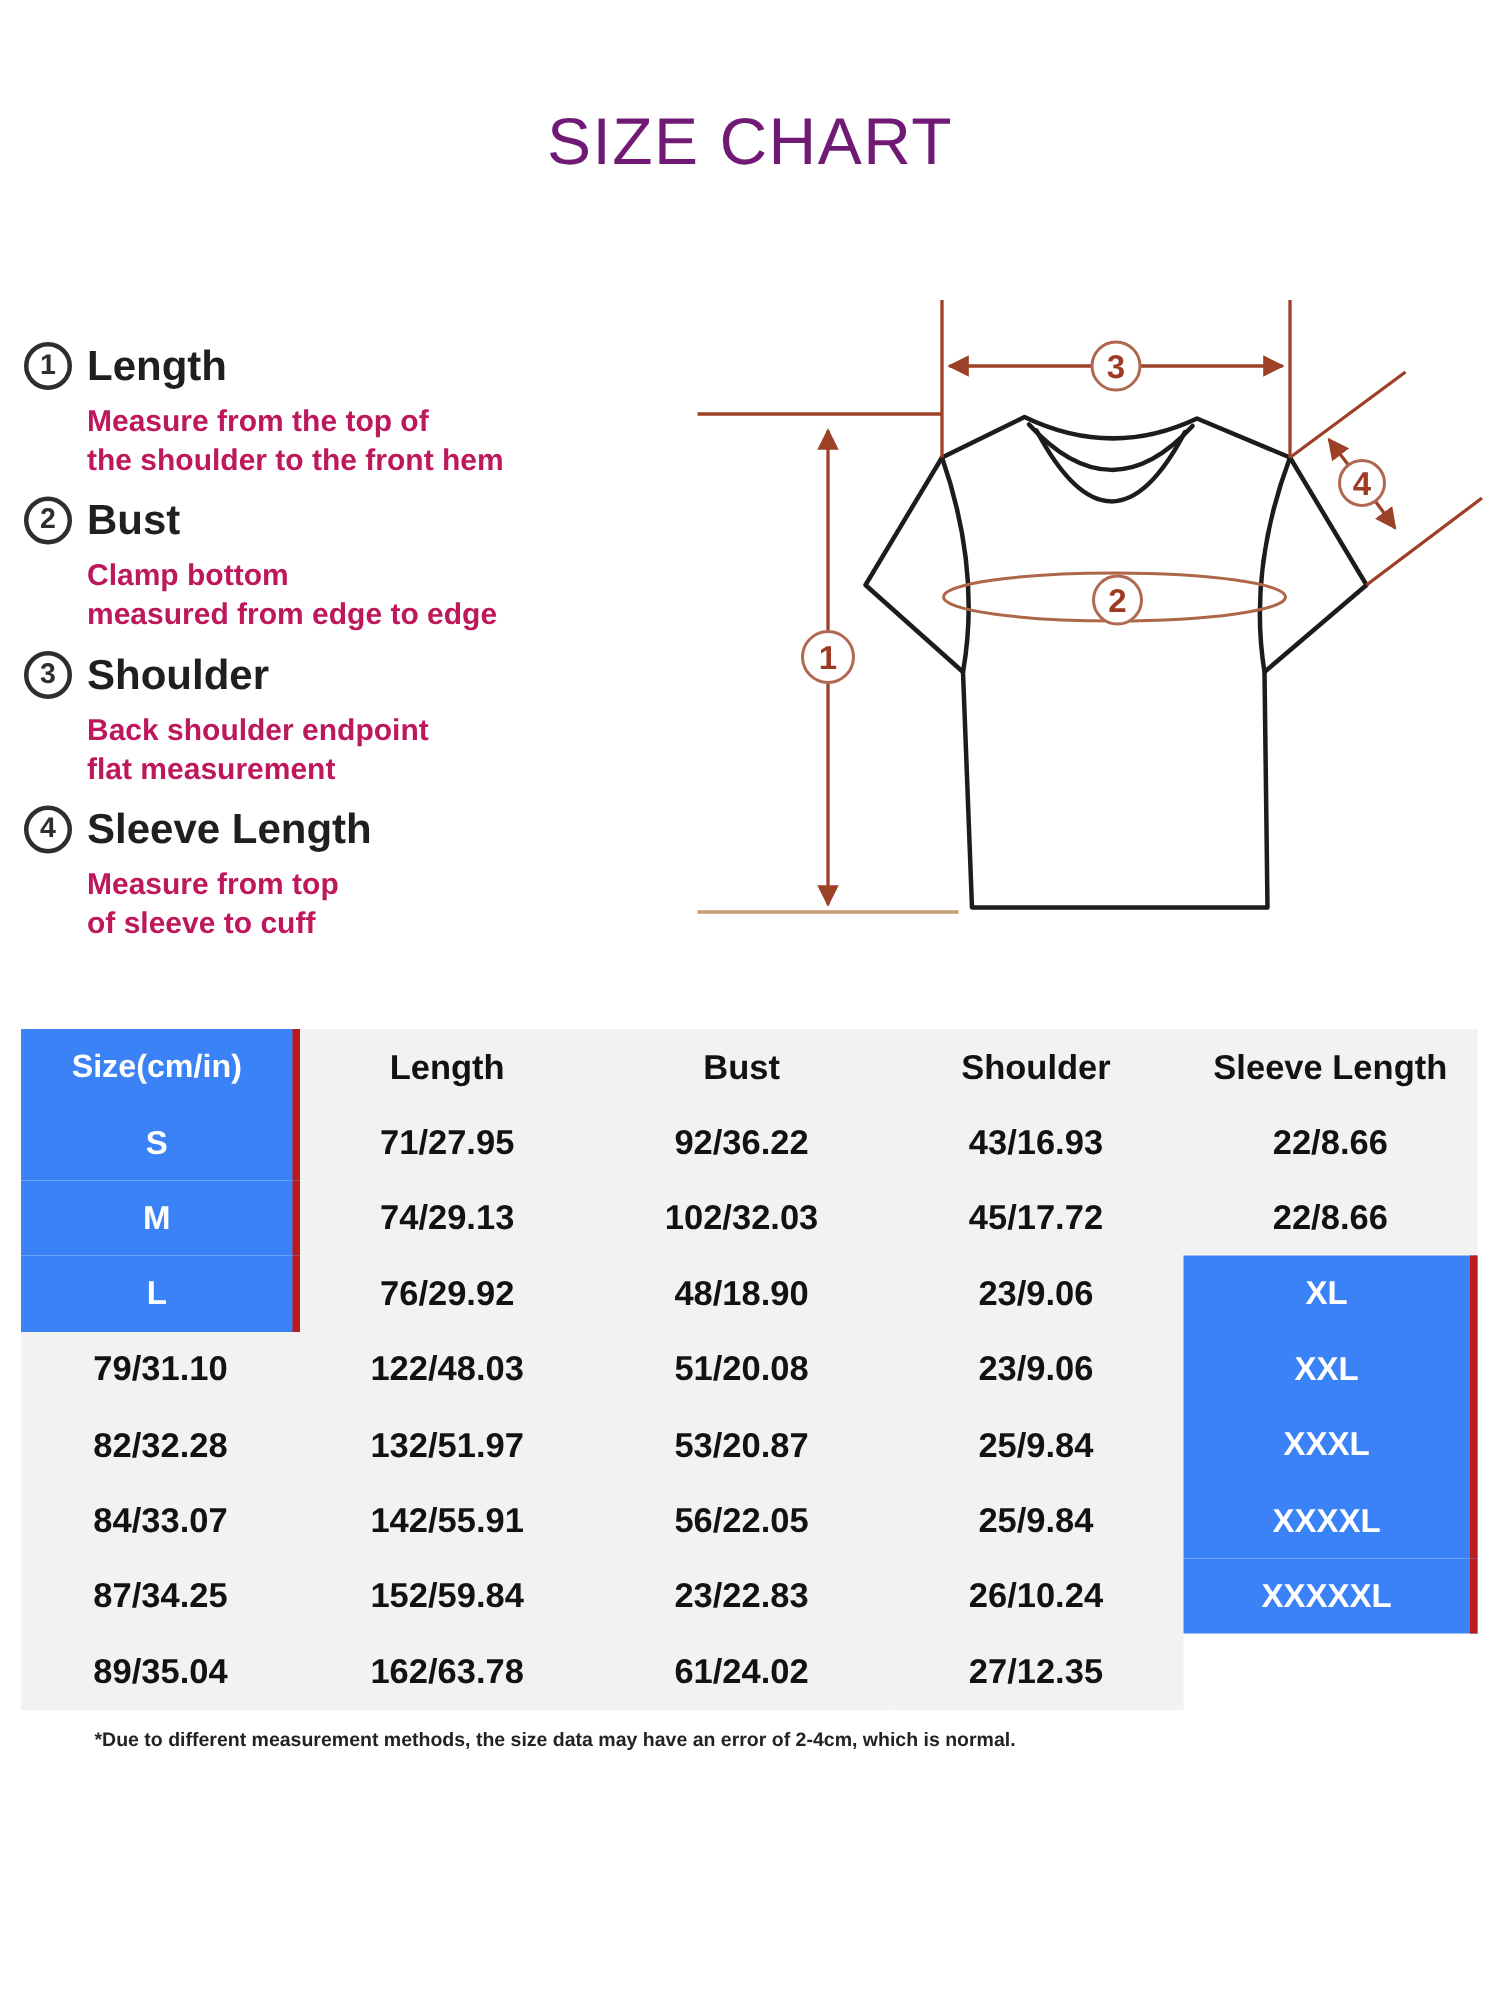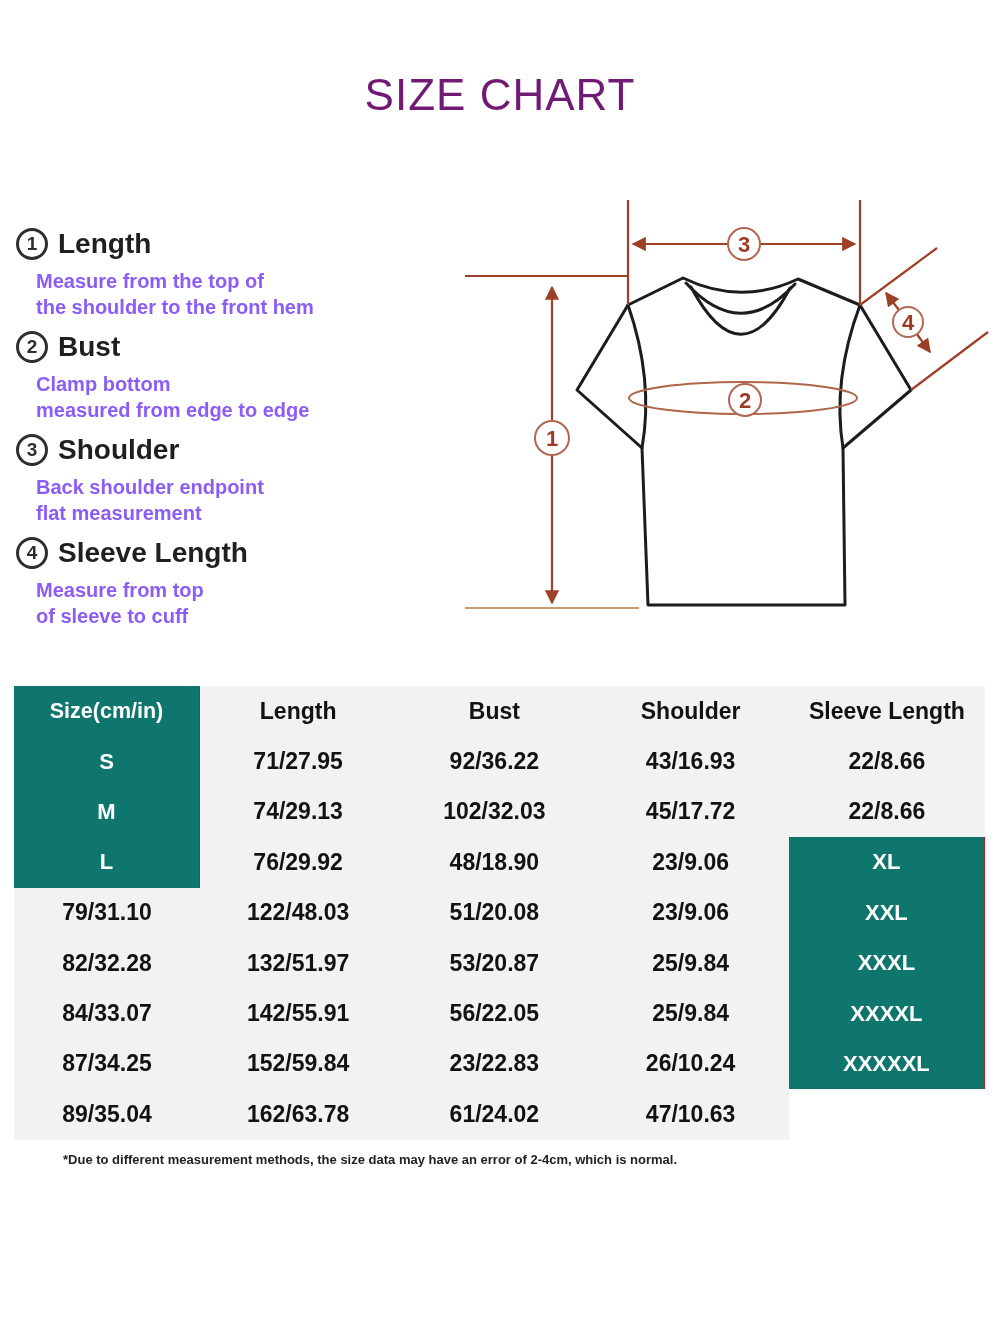--- a/index.html
+++ b/index.html
@@ -14,21 +14,21 @@
   
   .def-item{position:absolute;left:16px;width:440px;}
   .def-head{display:flex;align-items:center;gap:10px;}
   .circle-num{
     width:32px;height:32px;box-sizing:border-box;border:3px solid #2e2e2e;border-radius:50%;
     display:flex;align-items:center;justify-content:center;
     font-size:19px;font-weight:bold;color:#2e2e2e;flex:0 0 32px;
   }
   .term{font-size:28px;font-weight:bold;color:#1f1f1f;}
   .def-desc{
-    margin:8px 0 0 20px;font-size:20px;font-weight:bold;color:#8b5cf6;
+    margin:8px 0 0 42px;font-size:20px;font-weight:bold;color:#be185d;
     line-height:26px;white-space:pre-line;
   }
   
   .diagram{position:absolute;left:440px;top:180px;width:560px;height:470px;}
   .shirt{stroke:#1c1c1c;stroke-width:3;fill:#ffffff;stroke-linejoin:round;stroke-linecap:round;}
   .shirt-line{stroke:#1c1c1c;stroke-width:3;fill:none;stroke-linecap:round;}
   .meas{stroke:#9c4028;stroke-width:2.2;fill:none;}
   .meas-tan{stroke:#c69a72;stroke-width:2.2;fill:none;}
   .meas-ellipse{stroke:#ad6748;stroke-width:2;fill:none;}
   .lbl-circle{fill:#ffffff;stroke:#b06850;stroke-width:2;}
@@ -39,21 +39,21 @@
   
   .size-table{
     position:absolute;left:14px;top:686px;width:971px;
     display:grid;grid-template-columns:186px 1fr 1fr 1fr 1fr;grid-auto-rows:50.4px;
   }
   .cell{
     display:flex;align-items:center;justify-content:center;
     background:#f2f2f2;font-weight:bold;font-size:23px;color:#121212;
   }
   .cell.size-col{
-    background:#0f766e;color:#ffffff;border-right:1px solid #b91c1c;
+    background:#3b82f6;color:#ffffff;border-right:5px solid #b91c1c;
     box-sizing:border-box;font-size:22px;
   }
   .cell.size-head{font-size:21.5px;}
   .footnote{
     position:absolute;left:63px;top:1152px;width:880px;
     font-size:13px;font-weight:bold;color:#222222;
   }
 </style>
 </head>
 <body>
@@ -189,18 +189,18 @@
     <div class="cell size-col">XXXXL</div>
     <div class="cell">87/34.25</div>
     <div class="cell">152/59.84</div>
     <div class="cell">23/22.83</div>
     <div class="cell">26/10.24</div>
 
     <div class="cell size-col">XXXXXL</div>
     <div class="cell">89/35.04</div>
     <div class="cell">162/63.78</div>
     <div class="cell">61/24.02</div>
-    <div class="cell">47/10.63</div>
+    <div class="cell">27/12.35</div>
   </div>
 
   <div class="footnote">*Due to different measurement methods, the size data may have an error of 2-4cm, which is normal.</div>
 
 </div>
 
 </body></html>

